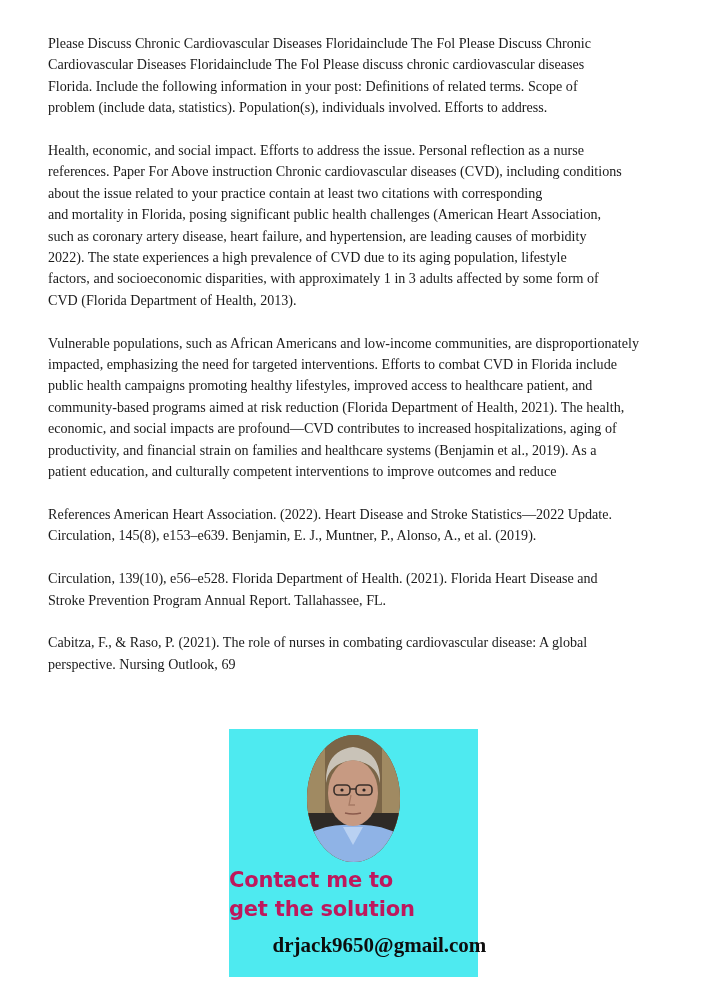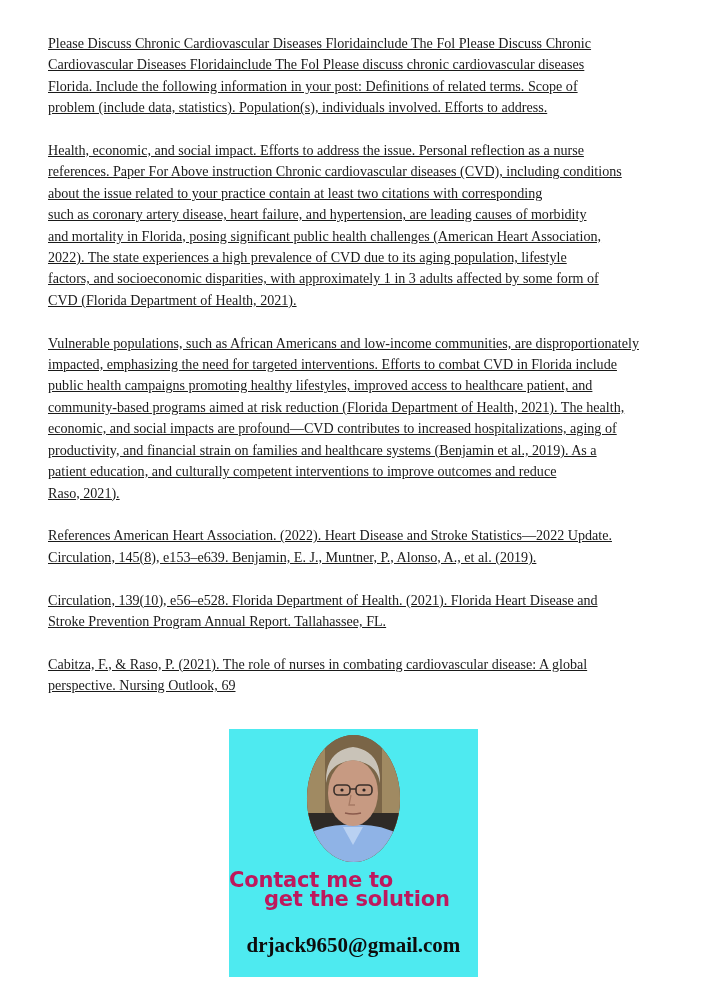--- a/index.html
+++ b/index.html
@@ -23,21 +23,20 @@
   }
   .para {
     font-size: 14.1px;
     line-height: 21.4px;
     margin: 0 0 21.4px 0;
     white-space: normal;
   }
   .para .ln {
     display: block;
     white-space: nowrap;
-    text-decoration: underline;
   }
   .ad {
     position: absolute;
     left: 229px;
     top: 729px;
     width: 249px;
     height: 248px;
     background: #4eeaf0;
   }
   .ad-photo {
@@ -56,62 +55,62 @@
     left: 0;
     width: 230px;
     text-align: left;
     font-family: "DejaVu Sans", "Liberation Sans", sans-serif;
     font-weight: bold;
     font-size: 21px;
     color: #be185d;
     letter-spacing: -0.2px;
   }
   .ad-title.l1 { top: 139px; }
-  .ad-title.l2 { top: 158px; margin-left: 35px; }
+  .ad-title.l2 { top: 168px; }
   .ad-email {
     position: absolute;
     left: 0;
     top: 204px;
     width: 249px;
     text-align: center;
     font-family: "Liberation Serif", "DejaVu Serif", serif;
     font-weight: bold;
     font-size: 21px;
     color: #0d0d0d;
+    padding-left: 26px;
   }
 </style>
 </head>
 <body>
 
 <div class="page">
   <p class="para">
     <span class="ln">Please Discuss Chronic Cardiovascular Diseases Floridainclude The Fol Please Discuss Chronic</span>
     <span class="ln">Cardiovascular Diseases Floridainclude The Fol Please discuss chronic cardiovascular diseases</span>
     <span class="ln">Florida. Include the following information in your post: Definitions of related terms. Scope of</span>
     <span class="ln">problem (include data, statistics). Population(s), individuals involved. Efforts to address.</span>
   </p>
   <p class="para">
     <span class="ln">Health, economic, and social impact. Efforts to address the issue. Personal reflection as a nurse</span>
     <span class="ln">references. Paper For Above instruction Chronic cardiovascular diseases (CVD), including conditions</span>
     <span class="ln">about the issue related to your practice contain at least two citations with corresponding</span>
+    <span class="ln">and mortality in Florida, posing significant public health challenges (American Heart Association,</span>
     <span class="ln">such as coronary artery disease, heart failure, and hypertension, are leading causes of morbidity</span>
-    <span class="ln">and mortality in Florida, posing significant public health challenges (American Heart Association,</span>
     <span class="ln">2022). The state experiences a high prevalence of CVD due to its aging population, lifestyle</span>
     <span class="ln">factors, and socioeconomic disparities, with approximately 1 in 3 adults affected by some form of</span>
-    <span class="ln">CVD (Florida Department of Health, 2021).</span>
+    <span class="ln">CVD (Florida Department of Health, 2013).</span>
   </p>
   <p class="para">
     <span class="ln">Vulnerable populations, such as African Americans and low-income communities, are disproportionately</span>
     <span class="ln">impacted, emphasizing the need for targeted interventions. Efforts to combat CVD in Florida include</span>
     <span class="ln">public health campaigns promoting healthy lifestyles, improved access to healthcare patient, and</span>
     <span class="ln">community-based programs aimed at risk reduction (Florida Department of Health, 2021). The health,</span>
     <span class="ln">economic, and social impacts are profound—CVD contributes to increased hospitalizations, aging of</span>
     <span class="ln">productivity, and financial strain on families and healthcare systems (Benjamin et al., 2019). As a</span>
     <span class="ln">patient education, and culturally competent interventions to improve outcomes and reduce</span>
-    <span class="ln">Raso, 2021).</span>
   </p>
   <p class="para">
     <span class="ln">References American Heart Association. (2022). Heart Disease and Stroke Statistics—2022 Update.</span>
     <span class="ln">Circulation, 145(8), e153–e639. Benjamin, E. J., Muntner, P., Alonso, A., et al. (2019).</span>
   </p>
   <p class="para">
     <span class="ln">Circulation, 139(10), e56–e528. Florida Department of Health. (2021). Florida Heart Disease and</span>
     <span class="ln">Stroke Prevention Program Annual Report. Tallahassee, FL.</span>
   </p>
   <p class="para">

